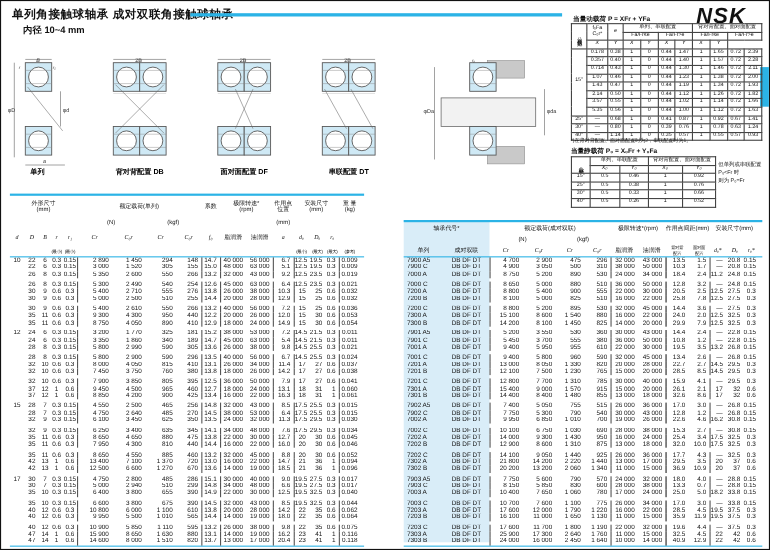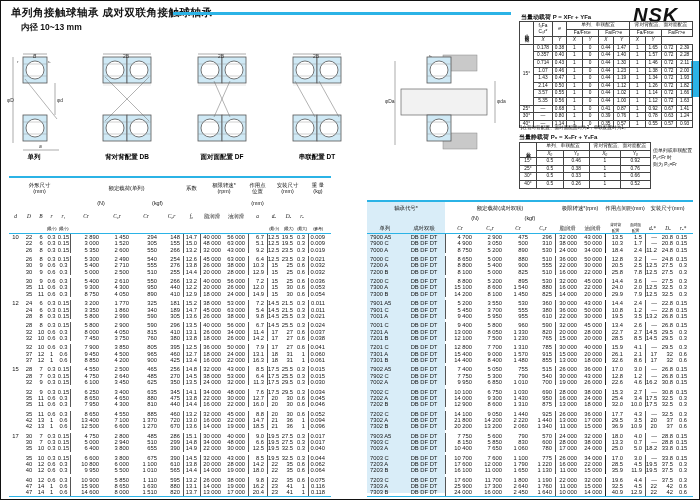--- a/index.html
+++ b/index.html
@@ -32,21 +32,21 @@
   .BL{border-left:1.2px solid #222;}
   .gap{height:3.2px;}
   .bluebg{position:absolute;background:#d9edf8;}
   svg text{font-family:"Liberation Sans",sans-serif;}
 </style>
 </head>
 <body>
 
 <div class="page">
   <div class="t title">单列角接触球轴承  成对双联角接触球轴承</div>
-  <div class="t subtitle">内径  10~13 mm</div>
+  <div class="t subtitle">内径  10~4 mm</div>
   <div class="cyanline"></div>
   <div class="t brand">NSK</div>
   <div class="sidetab"></div>
 
   <svg id="diagrams" style="position:absolute;left:6px;top:52px;" width="505" height="100" viewBox="0 0 505 100">
       <rect x="16" y="4" width="24" height="26" fill="#cfe9f5" stroke="#555" stroke-width="0.8"></rect>
       <circle cx="28" cy="17" r="9" fill="#fff" stroke="#555" stroke-width="0.8"></circle>
       <line x1="16" y1="11" x2="40" y2="11" stroke="#888" stroke-width="0.4"></line>
       <line x1="16" y1="23" x2="40" y2="23" stroke="#888" stroke-width="0.4"></line>
       <rect x="16" y="62" width="24" height="26" fill="#cfe9f5" stroke="#555" stroke-width="0.8"></rect>

